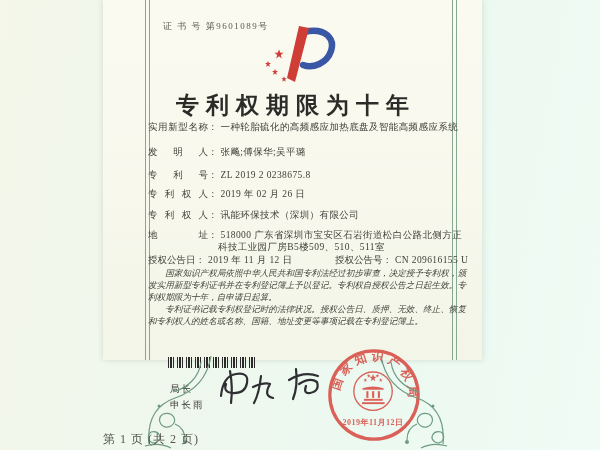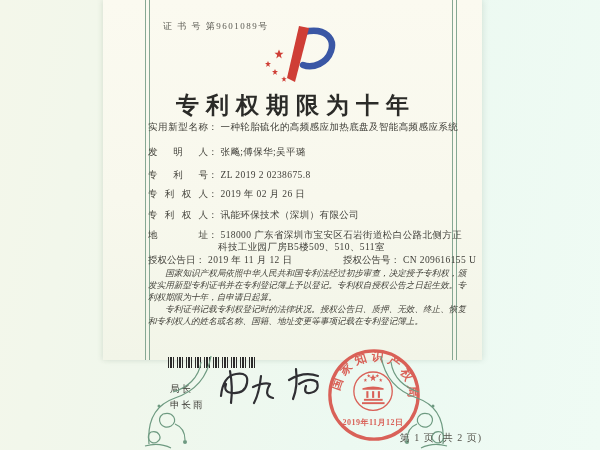--- a/index.html
+++ b/index.html
@@ -26,21 +26,21 @@
   .val{letter-spacing:.4px;}
   .paras{position:absolute;left:45px;top:268px;width:318px;font-size:8.6px;line-height:11.9px;
     color:#46453e;text-align:justify;font-style:italic;}
   .paras p{margin:0;text-indent:2em;}
   .barcode{position:absolute;left:65px;top:357px;width:88px;height:11px;
     background:repeating-linear-gradient(90deg,#2a2a2a 0 1px,transparent 1px 2px,#2a2a2a 2px 4px,transparent 4px 5px,#2a2a2a 5px 6px,transparent 6px 9px);}
   .signer{position:absolute;left:67px;font-size:9.5px;color:#3c3b35;letter-spacing:2px;}
   .signer.t{top:383px;} .signer.n{top:399px;}
   .sig{position:absolute;left:110px;top:364px;}
   .seal{position:absolute;left:223px;top:347px;opacity:.84;}
-  .footer{position:absolute;left:0;top:431px;width:100%;text-align:right;font-size:10px;color:#55544c;letter-spacing:1px;}
+  .footer{position:absolute;left:0;top:431px;width:100%;text-align:left;font-size:12px;color:#55544c;letter-spacing:1px;}
   .flourish{position:absolute;top:356px;}
   .flourish.fl{left:36px;} .flourish.fr{left:268px;transform:scaleX(-1);}
 </style>
 </head>
 <body>
 
 <div class="stage">
   <div class="paper">
 
     <div class="vline left"></div>
@@ -77,21 +77,21 @@
       <span class="lbl">专利权人</span><span class="colon">：</span><span class="val">讯能环保技术（深圳）有限公司</span>
     </div>
     <div class="row" style="top:229px;">
       <span class="lbl">地址</span><span class="colon">：</span><span class="val">518000 广东省深圳市宝安区石岩街道松白公路北侧方正</span>
     </div>
     <div class="row" style="top:241px;left:115px;">
       <span class="val">科技工业园厂房B5楼509、510、511室</span>
     </div>
     <div class="row" style="top:254px;">
       <span><span>授权公告日</span><span class="colon">：</span><span class="val">2019 年 11 月 12 日</span></span>
-      <span style="position:absolute;left:187px;margin-left:8px;"><span>授权公告号</span><span class="colon">：</span><span class="val">CN 209616155 U</span></span>
+      <span style="position:absolute;left:187px;"><span>授权公告号</span><span class="colon">：</span><span class="val">CN 209616155 U</span></span>
     </div>
 
     <div class="paras">
       <p>国家知识产权局依照中华人民共和国专利法经过初步审查，决定授予专利权，颁发实用新型专利证书并在专利登记簿上予以登记。专利权自授权公告之日起生效。专利权期限为十年，自申请日起算。</p>
       <p>专利证书记载专利权登记时的法律状况。授权公告日、质押、无效、终止、恢复和专利权人的姓名或名称、国籍、地址变更等事项记载在专利登记簿上。</p>
     </div>
 
     <div class="barcode"></div>
 
     <div class="signer t">局长</div>

